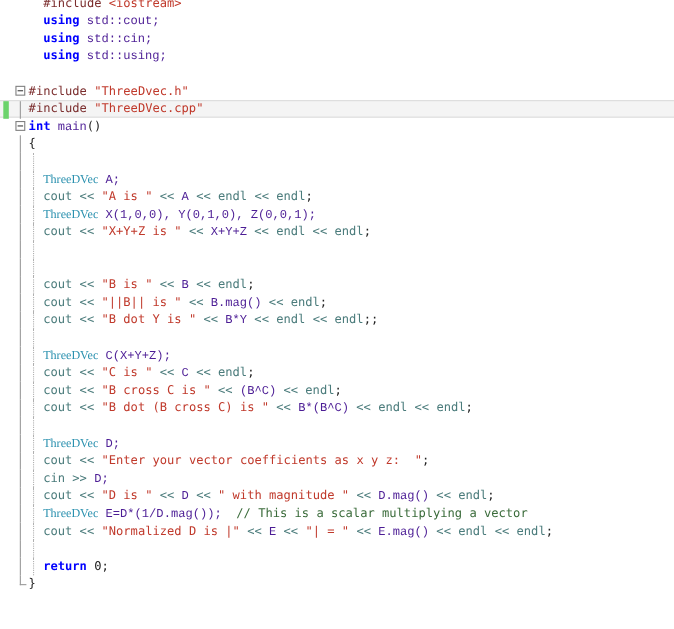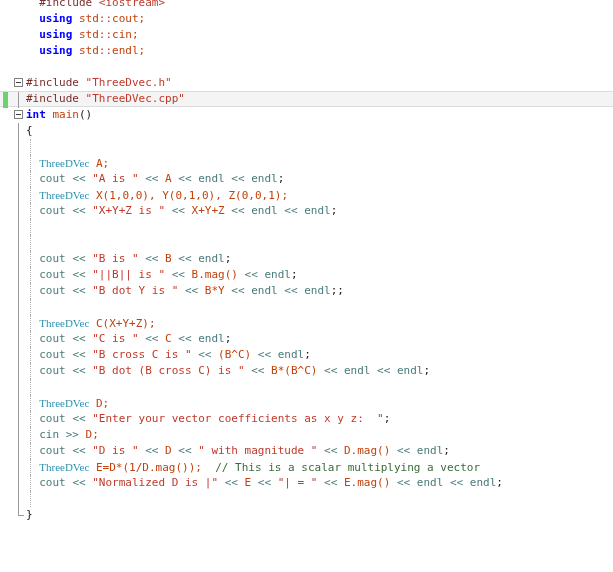--- a/index.html
+++ b/index.html
@@ -108,36 +108,36 @@
     width: 0;
     height: 16px;
     border-left: 1px dotted #b0b0b0;
   }
 
   
   .kw   { color: #0000ff; font-weight: bold; }
   .pp   { color: #7b2d2d; }
   .str  { color: #c0392b; }
   .type { color: #2b91af; font-family: Liberation Serif, serif; }
-  .ident{ color: #c2410c; }
+  .ident{ color: #4c1d95; font-family: Liberation Mono, monospace; }
   .op   { color: #4a7b7b; }
   .punc { color: #202020; }
   .num  { color: #202020; }
   .cmt  { color: #3a6b3a; text-align: center; }
   .brace{ color: #202020; }
 </style>
 </head>
 <body>
 
 <div id="editor">
   <div class="code-area">
       <div class="line"><span class="gutter"></span><span class="txt"><span class="punc">  </span><span class="pp">#include</span><span class="punc"> </span><span class="str">&lt;iostream&gt;</span></span></div>
       <div class="line"><span class="gutter"></span><span class="txt"><span class="punc">  </span><span class="kw">using</span><span class="ident"> std::cout;</span></span></div>
       <div class="line"><span class="gutter"></span><span class="txt"><span class="punc">  </span><span class="kw">using</span><span class="ident"> std::cin;</span></span></div>
-      <div class="line"><span class="gutter"></span><span class="txt"><span class="punc">  </span><span class="kw">using</span><span class="ident"> std::endl;</span></span></div>
+      <div class="line"><span class="gutter"></span><span class="txt"><span class="punc">  </span><span class="kw">using</span><span class="ident"> std::using;</span></span></div>
       <div class="line"><span class="gutter"></span><span class="txt"></span></div>
       <div class="line"><span class="gutter"><span class="foldbox"></span></span><span class="txt"><span class="pp">#include</span><span class="punc"> </span><span class="str">"ThreeDvec.h"</span></span></div>
       <div class="line current"><span class="gutter"><span class="changebar"></span><span class="foldline"></span></span><span class="txt"><span class="pp">#include</span><span class="punc"> </span><span class="str">"ThreeDVec.cpp"</span></span></div>
       <div class="line"><span class="gutter"><span class="foldbox"></span></span><span class="txt"><span class="kw">int</span><span class="punc"> </span><span class="ident">main</span><span class="punc">()</span></span></div>
       <div class="line"><span class="gutter"><span class="foldline"></span></span><span class="txt"><span class="brace">{</span></span></div>
       <div class="line"><span class="gutter"><span class="foldline"></span><span class="indent"></span></span><span class="txt"></span></div>
       <div class="line"><span class="gutter"><span class="foldline"></span><span class="indent"></span></span><span class="txt"><span class="punc">  </span><span class="type">ThreeDVec</span><span class="ident"> A;</span></span></div>
       <div class="line"><span class="gutter"><span class="foldline"></span><span class="indent"></span></span><span class="txt"><span class="punc">  </span><span class="op">cout</span><span class="punc"> </span><span class="op">&lt;&lt;</span><span class="punc"> </span><span class="str">"A is "</span><span class="punc"> </span><span class="op">&lt;&lt;</span><span class="ident"> A </span><span class="op">&lt;&lt;</span><span class="punc"> </span><span class="op">endl</span><span class="punc"> </span><span class="op">&lt;&lt;</span><span class="punc"> </span><span class="op">endl</span><span class="punc">;</span></span></div>
       <div class="line"><span class="gutter"><span class="foldline"></span><span class="indent"></span></span><span class="txt"><span class="punc">  </span><span class="type">ThreeDVec</span><span class="ident"> X(1,0,0), Y(0,1,0), Z(0,0,1);</span></span></div>
       <div class="line"><span class="gutter"><span class="foldline"></span><span class="indent"></span></span><span class="txt"><span class="punc">  </span><span class="op">cout</span><span class="punc"> </span><span class="op">&lt;&lt;</span><span class="punc"> </span><span class="str">"X+Y+Z is "</span><span class="punc"> </span><span class="op">&lt;&lt;</span><span class="ident"> X+Y+Z </span><span class="op">&lt;&lt;</span><span class="punc"> </span><span class="op">endl</span><span class="punc"> </span><span class="op">&lt;&lt;</span><span class="punc"> </span><span class="op">endl</span><span class="punc">;</span></span></div>
@@ -152,15 +152,16 @@
       <div class="line"><span class="gutter"><span class="foldline"></span><span class="indent"></span></span><span class="txt"><span class="punc">  </span><span class="op">cout</span><span class="punc"> </span><span class="op">&lt;&lt;</span><span class="punc"> </span><span class="str">"B cross C is "</span><span class="punc"> </span><span class="op">&lt;&lt;</span><span class="ident"> (B^C) </span><span class="op">&lt;&lt;</span><span class="punc"> </span><span class="op">endl</span><span class="punc">;</span></span></div>
       <div class="line"><span class="gutter"><span class="foldline"></span><span class="indent"></span></span><span class="txt"><span class="punc">  </span><span class="op">cout</span><span class="punc"> </span><span class="op">&lt;&lt;</span><span class="punc"> </span><span class="str">"B dot (B cross C) is "</span><span class="punc"> </span><span class="op">&lt;&lt;</span><span class="ident"> B*(B^C) </span><span class="op">&lt;&lt;</span><span class="punc"> </span><span class="op">endl</span><span class="punc"> </span><span class="op">&lt;&lt;</span><span class="punc"> </span><span class="op">endl</span><span class="punc">;</span></span></div>
       <div class="line"><span class="gutter"><span class="foldline"></span><span class="indent"></span></span><span class="txt"></span></div>
       <div class="line"><span class="gutter"><span class="foldline"></span><span class="indent"></span></span><span class="txt"><span class="punc">  </span><span class="type">ThreeDVec</span><span class="ident"> D;</span></span></div>
       <div class="line"><span class="gutter"><span class="foldline"></span><span class="indent"></span></span><span class="txt"><span class="punc">  </span><span class="op">cout</span><span class="punc"> </span><span class="op">&lt;&lt;</span><span class="punc"> </span><span class="str">"Enter your vector coefficients as x y z:  "</span><span class="punc">;</span></span></div>
       <div class="line"><span class="gutter"><span class="foldline"></span><span class="indent"></span></span><span class="txt"><span class="punc">  </span><span class="op">cin</span><span class="punc"> </span><span class="op">&gt;&gt;</span><span class="ident"> D;</span></span></div>
       <div class="line"><span class="gutter"><span class="foldline"></span><span class="indent"></span></span><span class="txt"><span class="punc">  </span><span class="op">cout</span><span class="punc"> </span><span class="op">&lt;&lt;</span><span class="punc"> </span><span class="str">"D is "</span><span class="punc"> </span><span class="op">&lt;&lt;</span><span class="ident"> D </span><span class="op">&lt;&lt;</span><span class="punc"> </span><span class="str">" with magnitude "</span><span class="punc"> </span><span class="op">&lt;&lt;</span><span class="ident"> D.mag() </span><span class="op">&lt;&lt;</span><span class="punc"> </span><span class="op">endl</span><span class="punc">;</span></span></div>
       <div class="line"><span class="gutter"><span class="foldline"></span><span class="indent"></span></span><span class="txt"><span class="punc">  </span><span class="type">ThreeDVec</span><span class="ident"> E=D*(1/D.mag());</span><span class="punc">  </span><span class="cmt">// This is a scalar multiplying a vector</span></span></div>
       <div class="line"><span class="gutter"><span class="foldline"></span><span class="indent"></span></span><span class="txt"><span class="punc">  </span><span class="op">cout</span><span class="punc"> </span><span class="op">&lt;&lt;</span><span class="punc"> </span><span class="str">"Normalized D is |"</span><span class="punc"> </span><span class="op">&lt;&lt;</span><span class="ident"> E </span><span class="op">&lt;&lt;</span><span class="punc"> </span><span class="str">"| = "</span><span class="punc"> </span><span class="op">&lt;&lt;</span><span class="ident"> E.mag() </span><span class="op">&lt;&lt;</span><span class="punc"> </span><span class="op">endl</span><span class="punc"> </span><span class="op">&lt;&lt;</span><span class="punc"> </span><span class="op">endl</span><span class="punc">;</span></span></div>
       <div class="line"><span class="gutter"><span class="foldline"></span><span class="indent"></span></span><span class="txt"></span></div>
+      <div class="line"><span class="gutter"><span class="foldline"></span><span class="indent"></span></span><span class="txt"><span class="punc">  </span><span class="kw">return</span><span class="punc"> </span><span class="num">0</span><span class="punc">;</span></span></div>
       <div class="line"><span class="gutter"><span class="foldend"></span></span><span class="txt"><span class="brace">}</span></span></div>
     </div>
 </div>
 
 </body></html>

